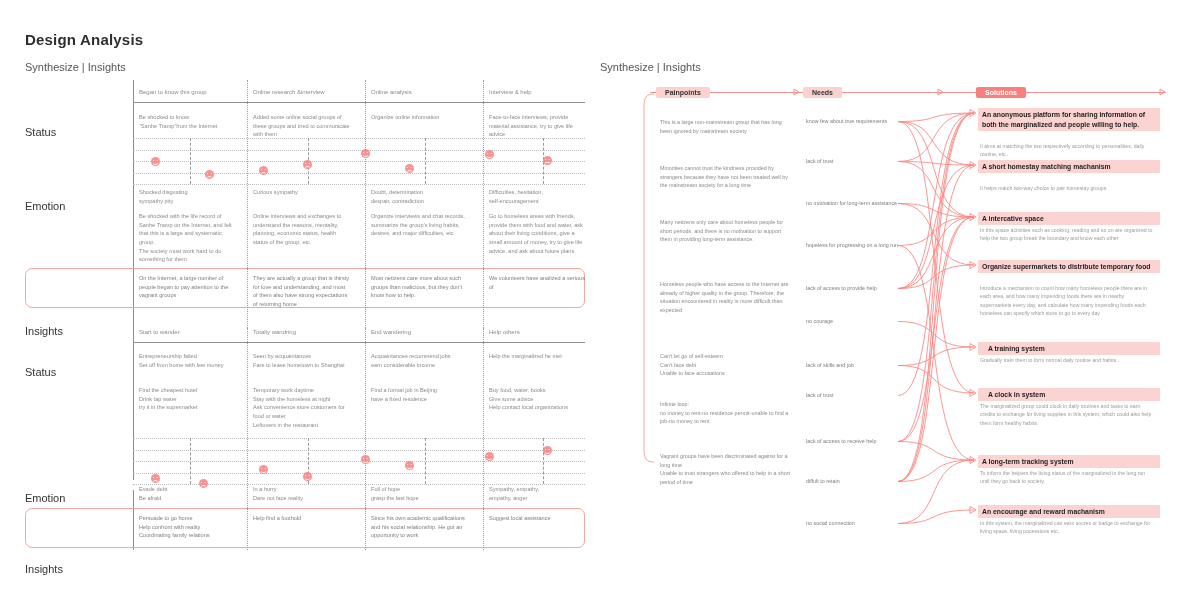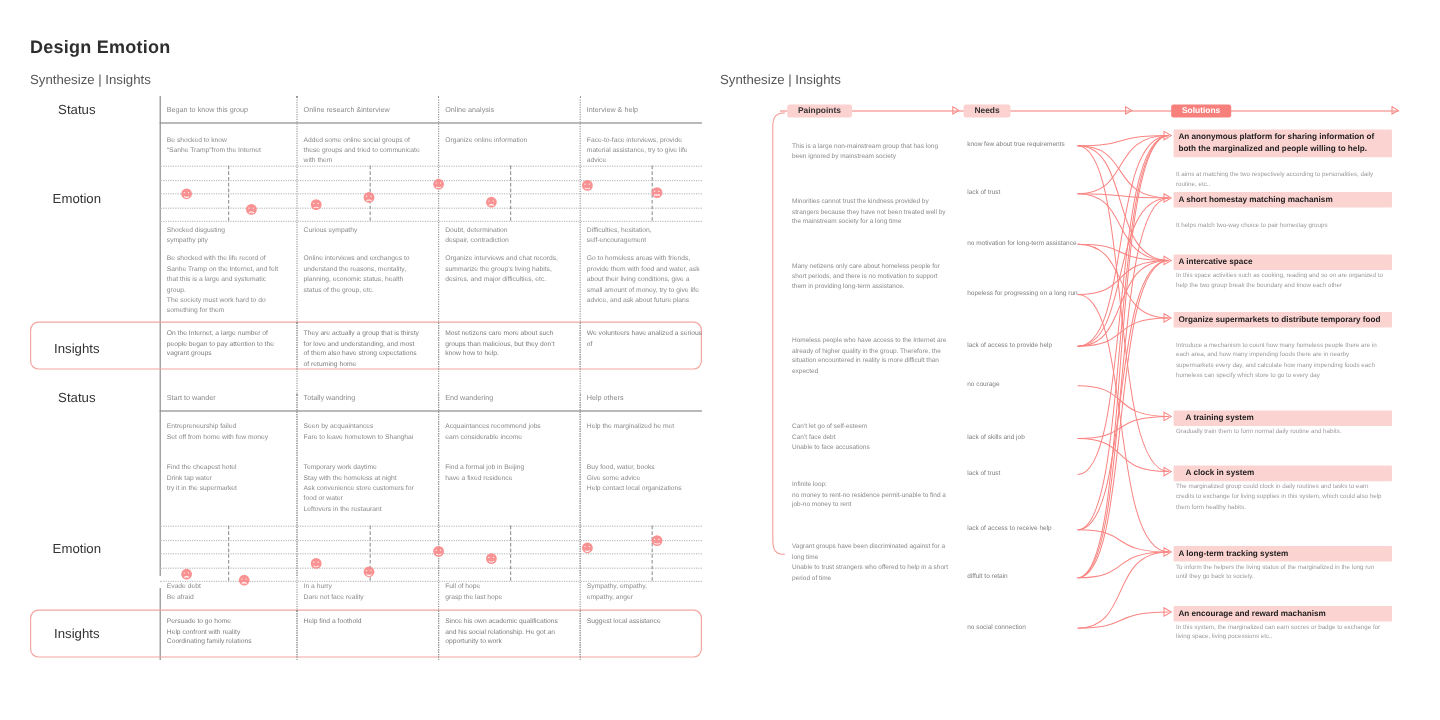--- a/index.html
+++ b/index.html
@@ -14,22 +14,22 @@
   }
   .sub-title {
     position:absolute; font-size:11px; color:#555; font-weight:normal;
   }
   #left-sub { left:25px; top:61px; }
   #right-sub { left:600px; top:61px; }
 
   
   #journey { position:absolute; left:25px; top:80px; width:560px; height:470px; }
   .row-label {
-    position:absolute; font-size:11px; color:#333; text-align:center;
-    width:78px; left:0;
+    position:absolute; font-size:11px; color:#333; text-align:left;
+    width:78px; left:0;margin-top:40px;
   }
   .col-sep { position:absolute; top:0; bottom:0; width:0;
     border-left:1px dotted #9a9a9a; }
   .vline-main { position:absolute; left:108px; top:0; width:0; border-left:1px solid #8d8d8d; }
 
   .cell {
     position:absolute; font-size:5.6px; line-height:1.55; color:#8a8a8a;
     padding-right:6px;
   }
   .hline { position:absolute; height:0; border-top:1px solid #8d8d8d; }
@@ -83,21 +83,21 @@
   .sol-body {
     position:absolute; font-size:5.2px; line-height:1.62; color:#9b9b9b;
   }
   svg.links { position:absolute; left:0; top:0; width:580px; height:470px; pointer-events:none; }
   svg.links path { fill:none; stroke:#f98481; stroke-width:.85; }
   svg.links .bracket { stroke:#f4a6a0; stroke-width:1; }
 </style>
 </head>
 <body>
 
-<div class="page-title">Design Emotion</div>
+<div class="page-title">Design Analysis</div>
 <div class="sub-title" id="left-sub">Synthesize  |  Insights</div>
 <div class="sub-title" id="right-sub">Synthesize  |  Insights</div>
 
 <div id="journey">
     <div class="vline-main" style="top: 0px; height: 400px;"></div>
     <div class="vline-main" style="top: 410px; height: 60px;"></div>
     <div class="col-sep" style="left: 222px; top: 0px; height: 400px;"></div>
     <div class="col-sep" style="left: 222px; top: 248px; height: 222px;"></div>
     <div class="col-sep" style="left: 340px; top: 0px; height: 400px;"></div>
     <div class="col-sep" style="left: 340px; top: 248px; height: 222px;"></div>

